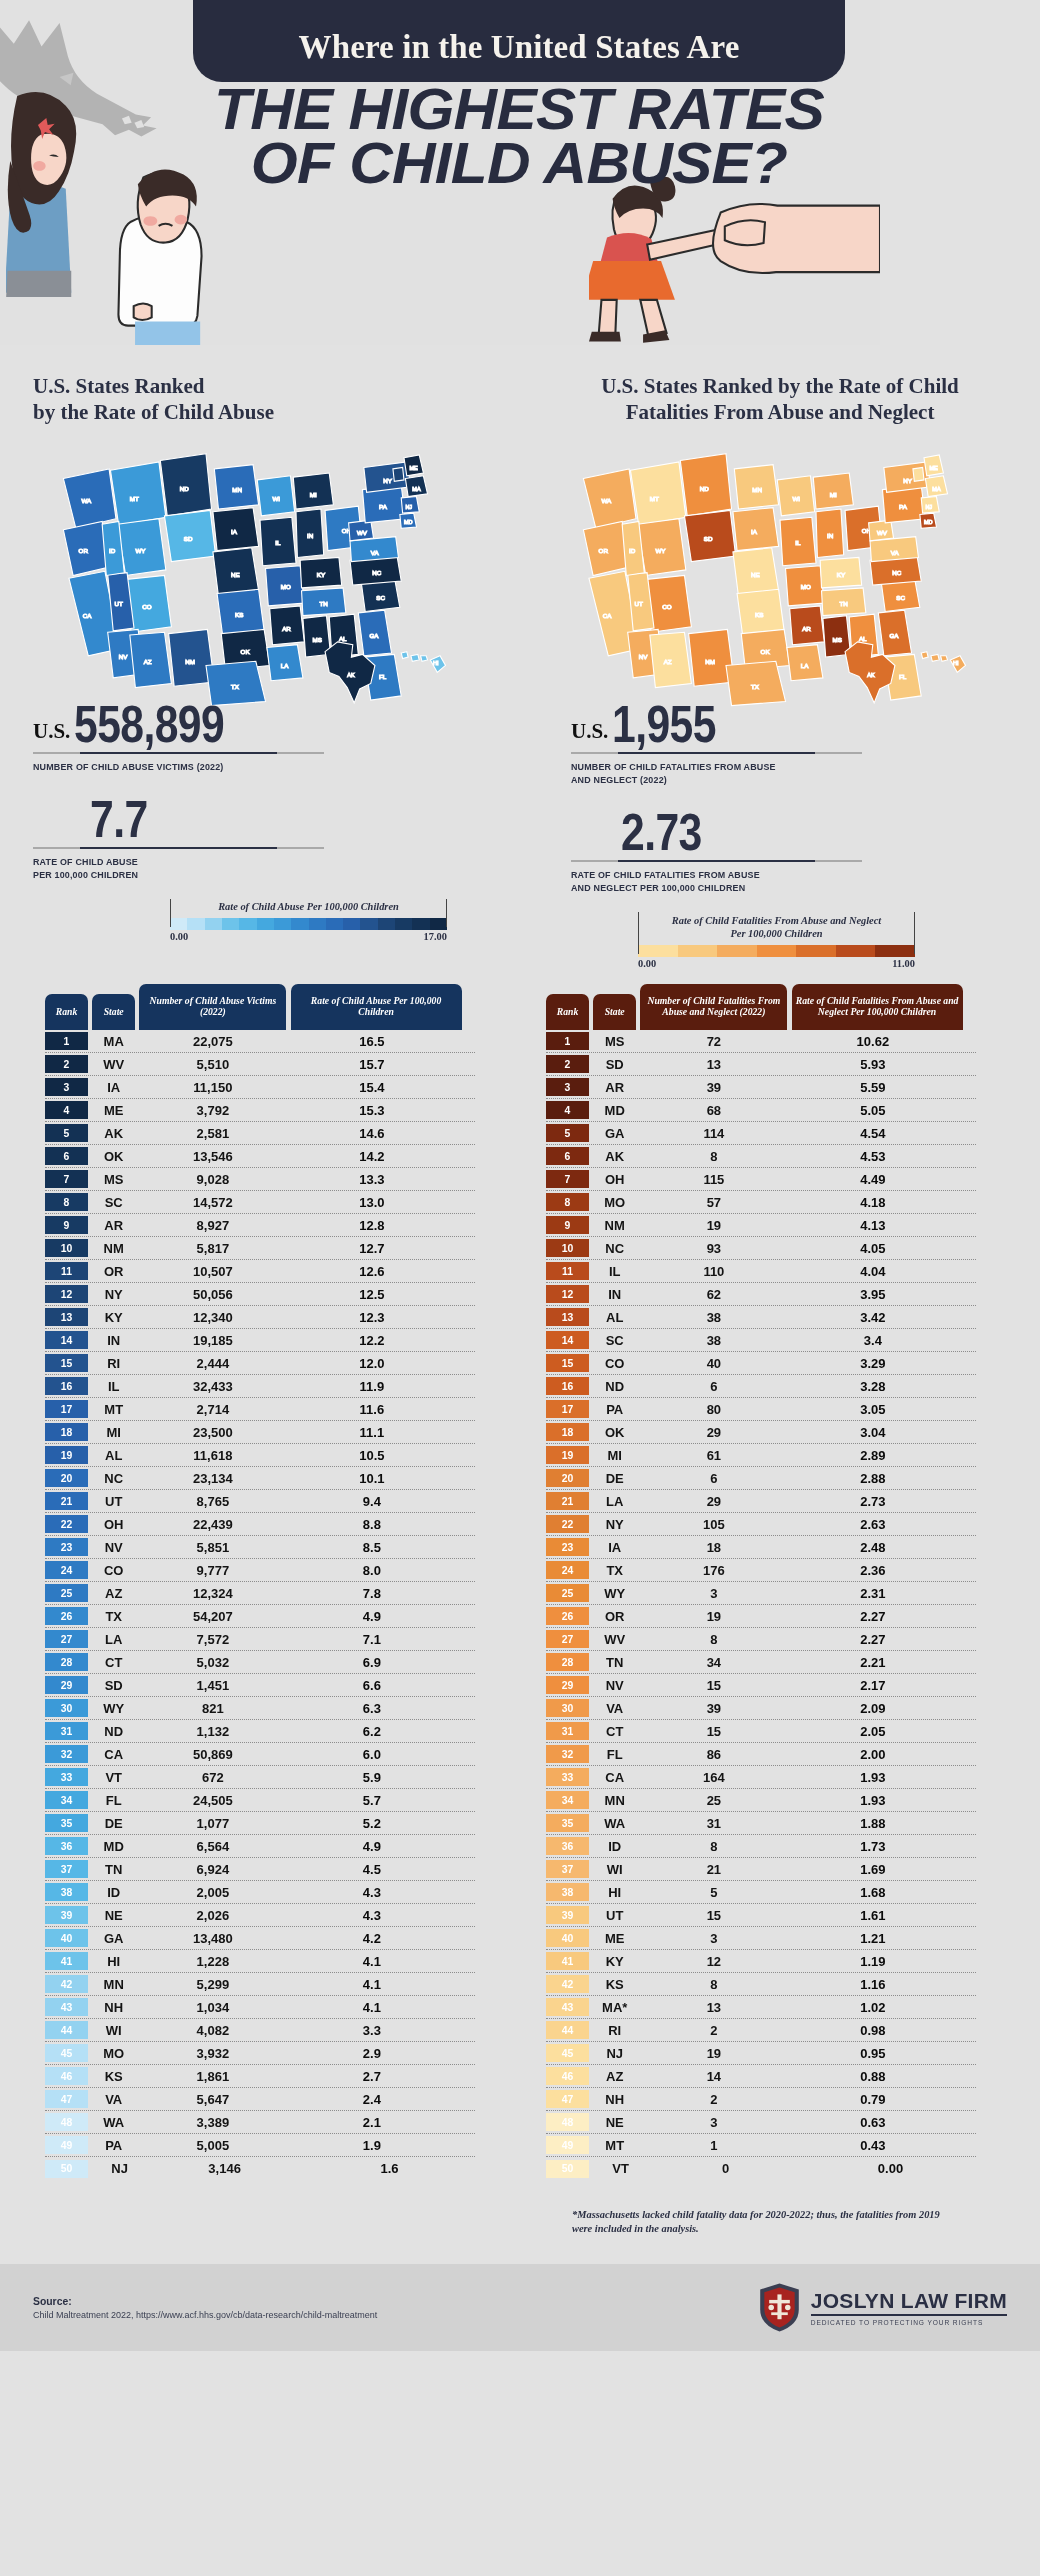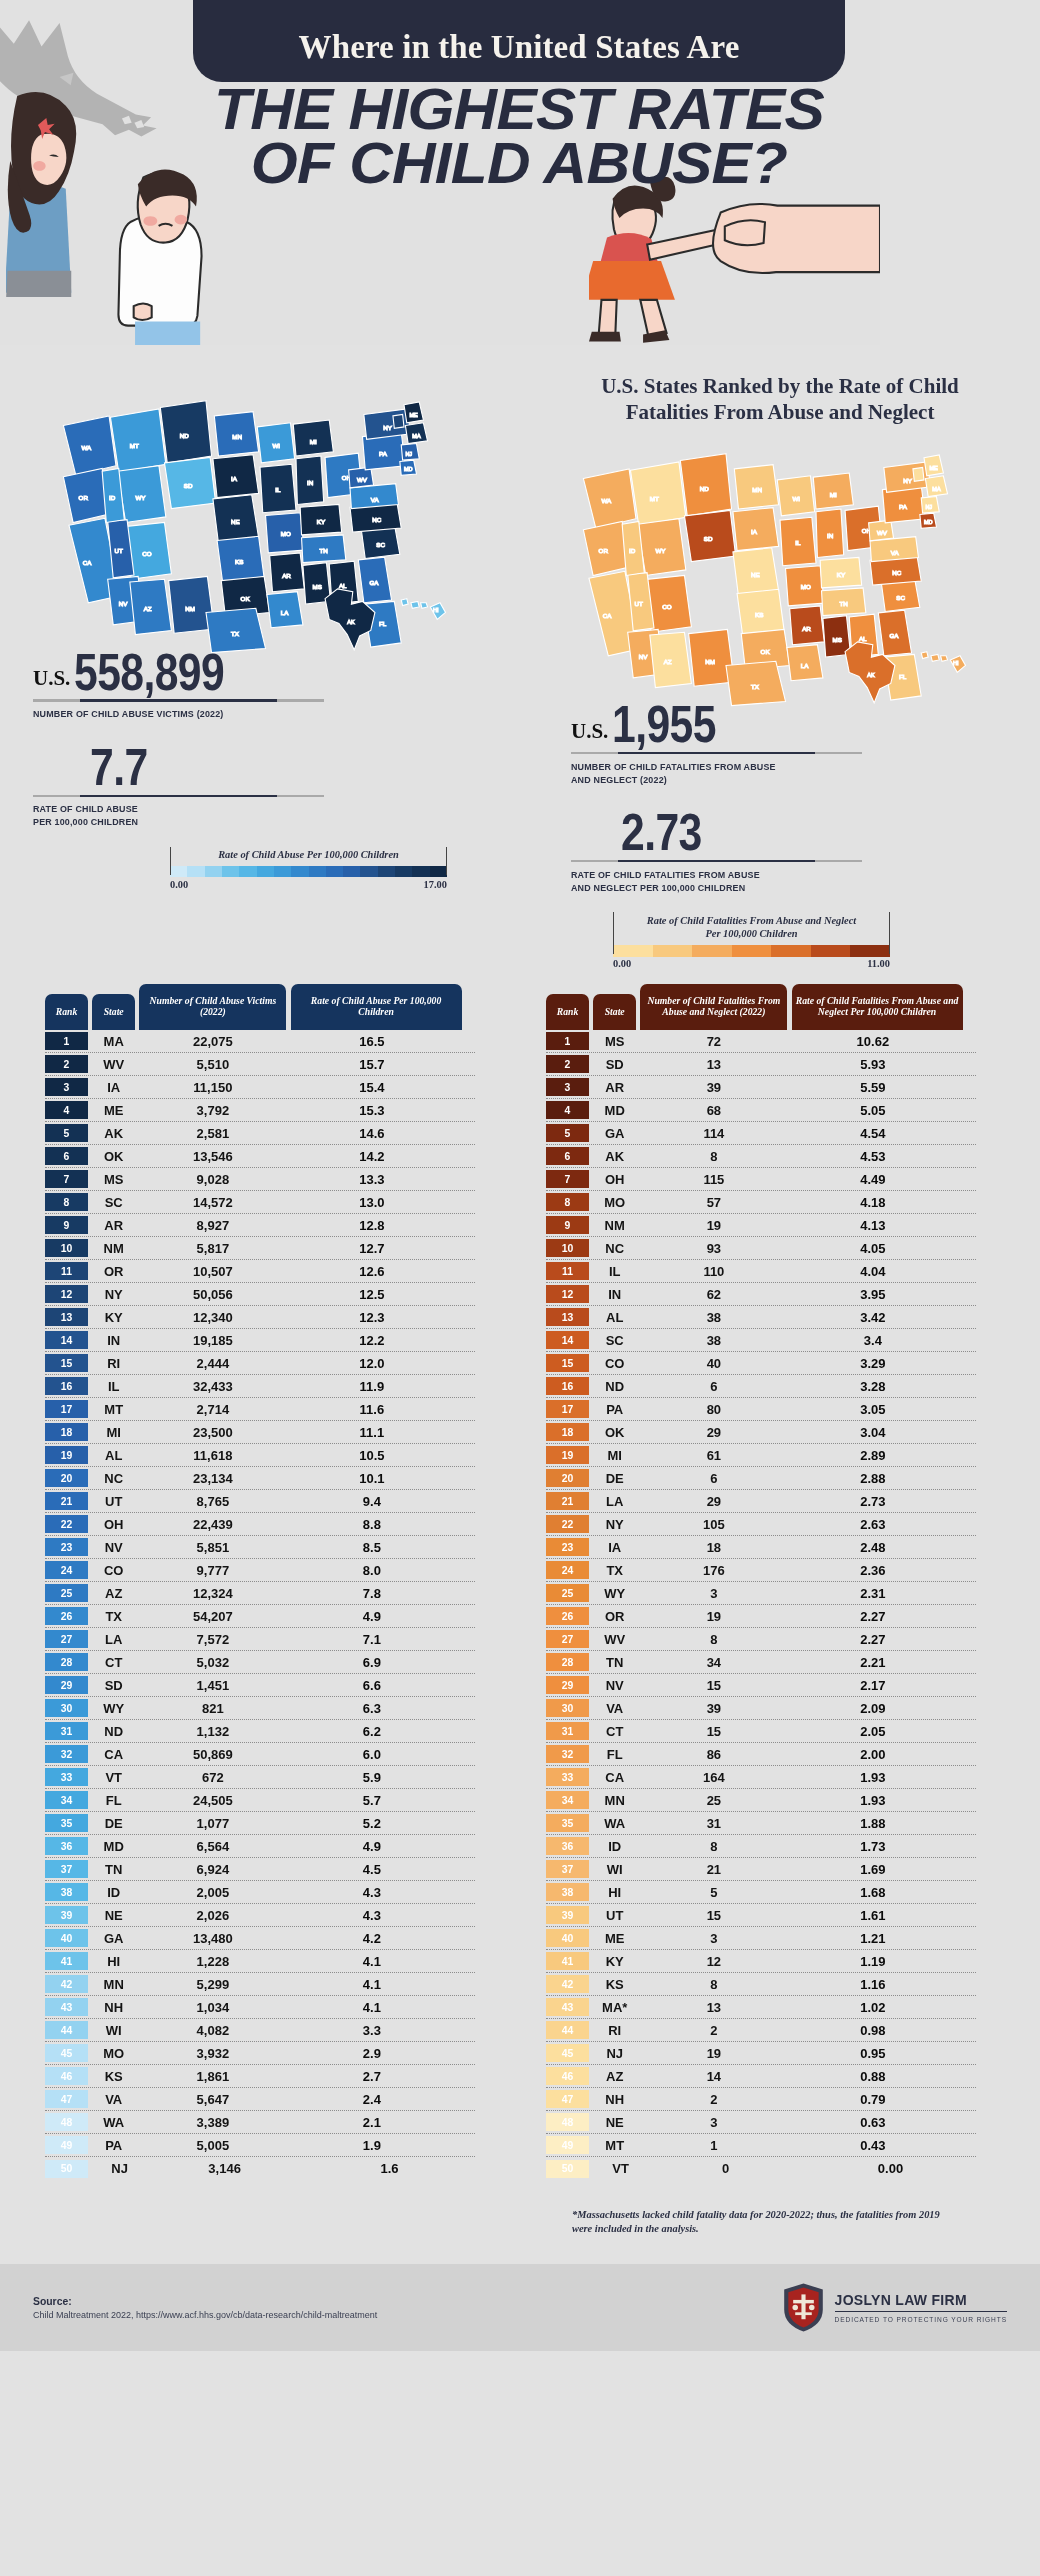--- a/index.html
+++ b/index.html
@@ -107,21 +107,21 @@
   .stat-cap {
     font-family: "Liberation Sans", sans-serif;
     font-weight: bold; font-size: 9.7px; letter-spacing:0.2px;
     color:#2b3044; margin-top: 5.5px; line-height:1.35; transform: scaleX(0.92); transform-origin:left top;
   }
   .stat-gap { height: 23.6px; }
 
   
   .legend { margin: 18px auto 0; width: 277px; position: relative; }
   .legend.left { margin-left: 170px; }
-  .legend.right { margin-left: 93px; }
+  .legend.right { margin-left: 118px; }
   .legend-title {
     font-family: "Liberation Serif", serif;
     font-weight: bold; font-style: italic;
     font-size: 10.4px; text-align:center; color:#2b3044; line-height:1.3;
     padding: 1.4px 7px 4.2px;
   }
   .legend-bar { display:flex; height: 11.8px; }
   .legend-bar span { flex:1 1 auto; }
   .legend-ticks { display:flex; justify-content: space-between; font-family:"Liberation Serif", serif; font-weight:bold; font-size:10.4px; color:#2b3044; margin-top:1.4px;}
   .legend-edge { position:absolute; top:0; bottom:15.3px; width:1.4px; background:#444; }
@@ -181,21 +181,21 @@
 
   
   .footer {
     width:1040px; background:#d2d2d2; margin-top: 28px;
     padding: 18px 33px 18px 33px; display:flex; align-items:center; justify-content:space-between;
     min-height: 76px;
   }
   .src-title { font-family:"Liberation Sans", sans-serif; font-weight:bold; font-size:10.4px; color:#2b3044; }
   .src-text { font-family:"Liberation Sans", sans-serif; font-size:9px; color:#3a3f52; margin-top:2.8px; }
   .brand { display:flex; align-items:center; gap: 9.7px; }
-  .brand-name { font-family:"Liberation Sans", sans-serif; font-weight:bold; font-size:14px; color:#2b3044; letter-spacing:0.3px; line-height:1; }
+  .brand-name { font-family:"Liberation Sans", sans-serif; font-weight:bold; font-size:21px; color:#2b3044; letter-spacing:0.3px; line-height:1; }
   .brand-sub { font-family:"Liberation Sans", sans-serif; font-size:6.6px; color:#3a3f52; letter-spacing:0.9px; margin-top:3.5px; }
   .brand-rule { height:1.4px; background:#2b3044; margin:3.5px 0 2.8px; }
 </style>
 </head>
 <body>
 
 <div class="hero">
   <div class="hero-bg-light"></div>
 
   <svg class="wolf" viewBox="0 0 300 210">
@@ -249,20 +249,24 @@
   <div class="title-big">
     <span class="l1">THE HIGHEST RATES</span>
     <span class="l2">OF CHILD ABUSE?</span>
   </div>
 
 </div>
 
 <div class="maps">
 
   <div class="map-col">
+    <div class="sec-head left">
+      <div>U.S. States Ranked</div>
+      <div>by the Rate of Child Abuse</div>
+    </div>
 
     <div class="map-holder">
       <svg class="map-svg" width="444" height="270" viewBox="0 0 640 390">
         <g stroke="#ffffff" stroke-width="1.6">
 
           <path fill="#2a6cb8" d="M36 60 l66 -14 l10 72 l-58 14 z"></path>
             <text x="62" y="96" font-size="9" fill="#fff" font-family="Liberation Sans">WA</text>
           <path fill="#2a6cb8" d="M36 134 l56 -12 l10 66 l-52 12 z"></path>
             <text x="58" y="168" font-size="9" fill="#fff" font-family="Liberation Sans">OR</text>
           <path fill="#3389ce" d="M44 204 l52 -10 l22 112 l-46 10 z"></path>

